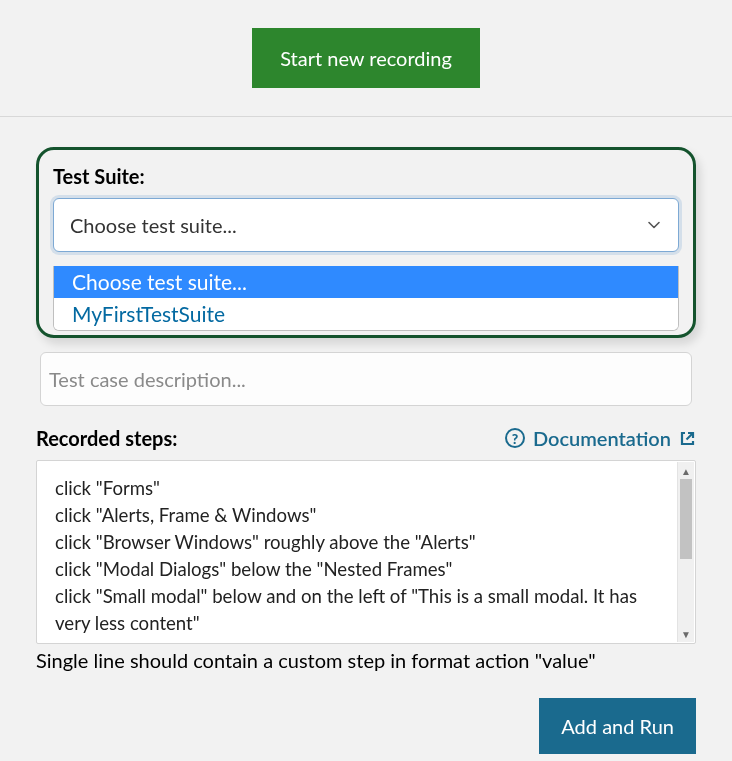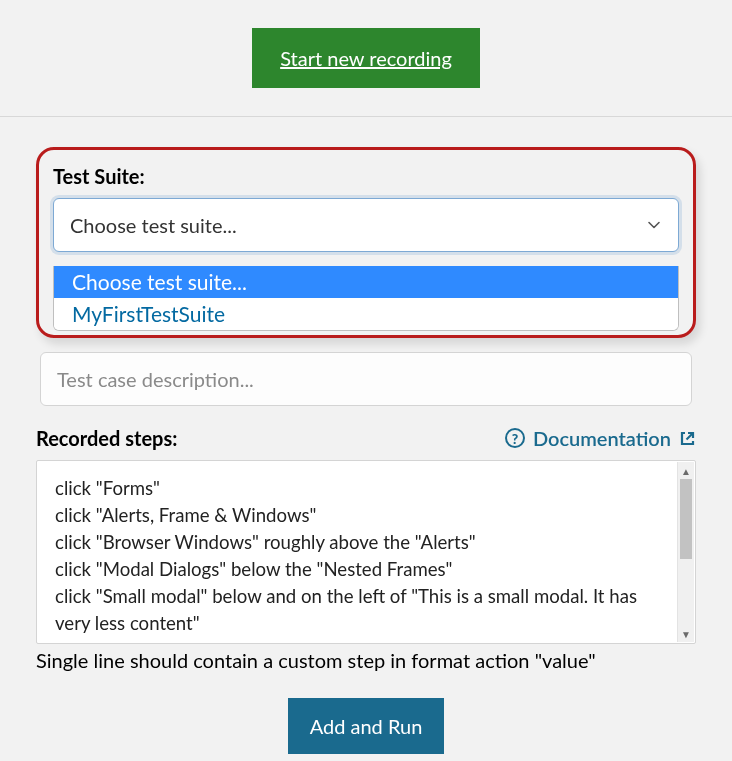--- a/index.html
+++ b/index.html
@@ -19,28 +19,27 @@
       background: #f2f2f2;
     }
     .start-btn {
       background: #2d862d;
       color: #fff;
       border: none;
       padding: 18px 28px;
       font-size: 20px;
       cursor: pointer;
       font-family: inherit;
-      text-decoration: underline;
     }
     .content {
       padding: 30px 36px 0 36px;
       position: relative;
     }
     .highlight-box {
-      border: 3px solid #b91c1c;
+      border: 3px solid #14532d;
       border-radius: 18px;
       padding: 14px 0 0 0;
       position: relative;
       box-shadow: 4px 6px 10px rgba(0,0,0,0.12);
     }
     .label {
       font-size: 20px;
       font-weight: 700;
       color: #000;
       margin: 0 14px 10px 14px;
@@ -93,21 +92,21 @@
       color: #0369a1;
       background: #fff;
     }
     .desc-input {
       margin: 14px 0 0 4px;
       width: calc(100% - 8px);
       height: 54px;
       border: 1px solid #d4d4d4;
       border-radius: 6px;
       background: #fdfdfd;
-      padding: 0 16px;
+      padding: 0 8px;
       font-size: 20px;
       color: #888;
       display: flex;
       align-items: center;
     }
     .steps-header {
       display: flex;
       justify-content: space-between;
       align-items: center;
       margin-top: 20px;
@@ -179,21 +178,21 @@
       font-size: 10px;
     }
     .help-text {
       font-size: 20px;
       color: #000000;
       margin-top: 4px;
       margin-left: 0;
     }
     .run-row {
       display: flex;
-      justify-content: center;
+      justify-content: flex-end;
       margin-top: 26px;
     }
     .run-btn {
       background: #1a6a8e;
       color: #fff;
       border: none;
       padding: 16px 22px;
       font-size: 20px;
       cursor: pointer;
       font-family: inherit;

